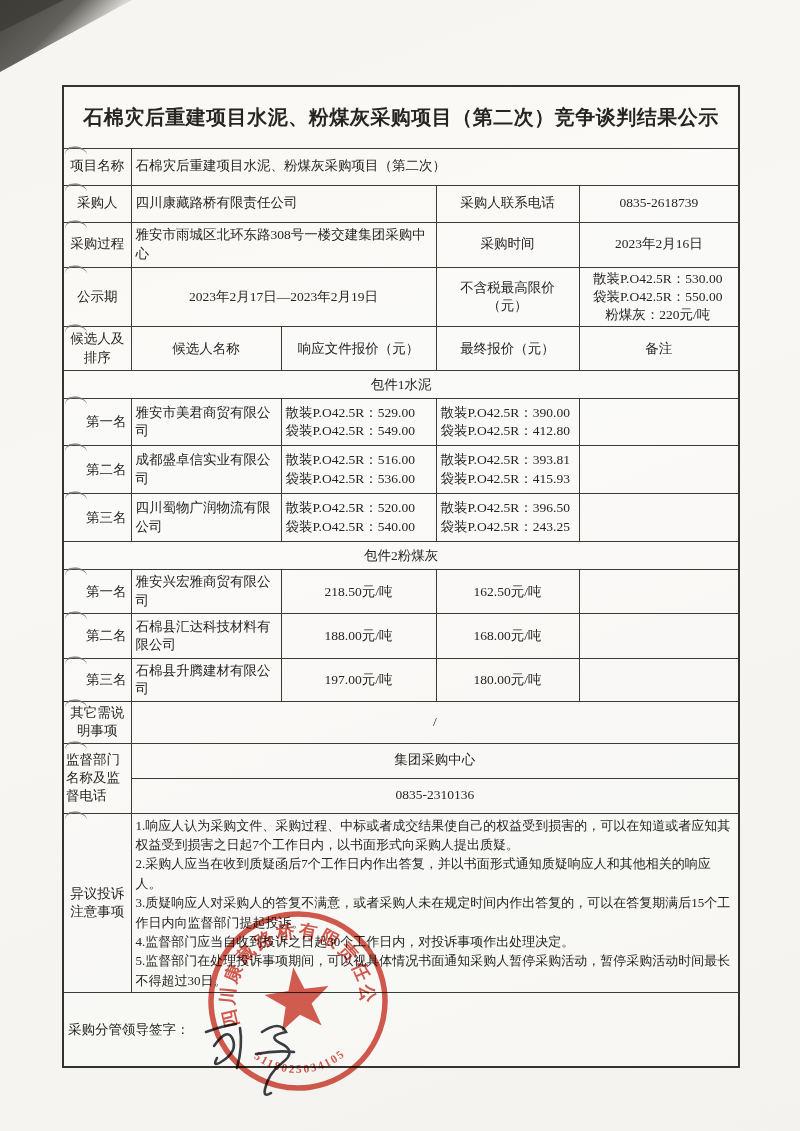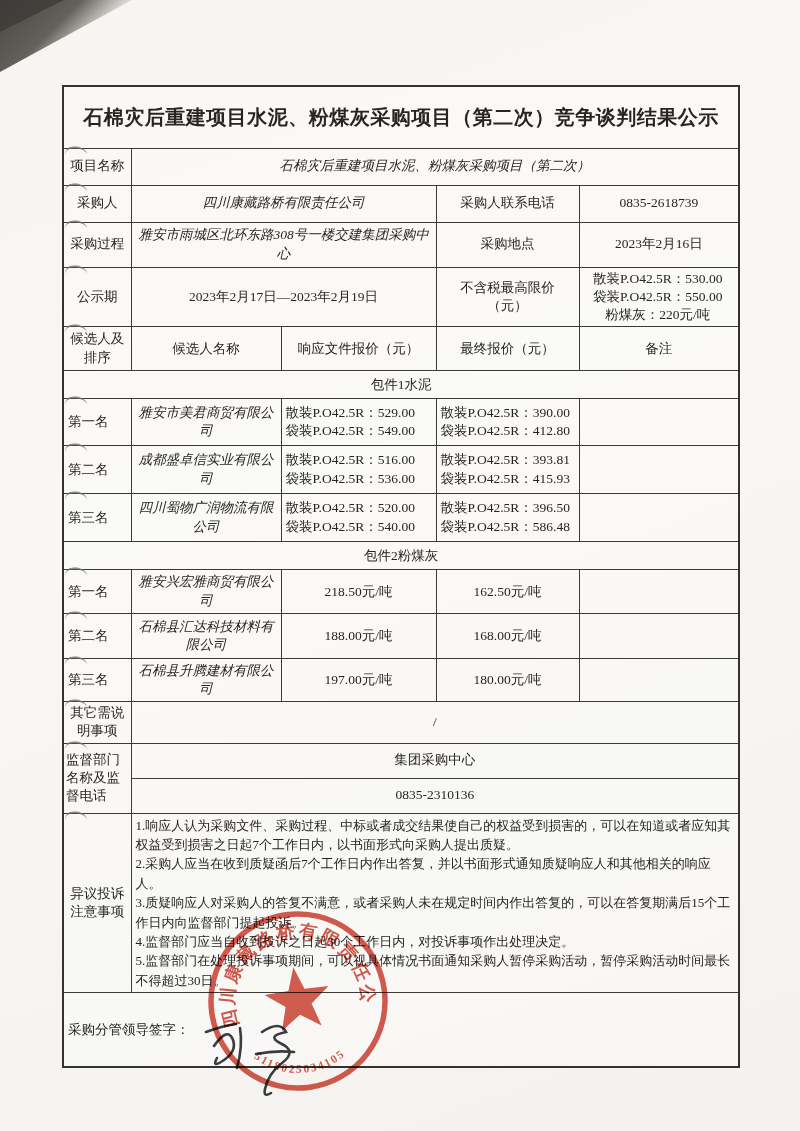--- a/index.html
+++ b/index.html
@@ -35,25 +35,25 @@
   .title-cell{ text-align:center;margin-left:33px; }
   .doc-title{ font-size:20px; font-weight:bold; letter-spacing:0.5px; }
   .lbl{ text-align:center; padding-left:4px; }
   .lbl.center{ text-align:left; padding-left:2px; }
   
   .squig::before{
     content:""; position:absolute; top:-3px; left:1px; width:22px; height:10px;
     border-top:2px solid #75736c; border-radius:60% 100% 0 0/100% 140% 0 0;
     transform:rotate(-5deg); opacity:.8; pointer-events:none;
   }
-  .val-left{ text-align:center; padding-left:9px;font-style:italic; }
+  .val-left{ text-align:left; padding-left:9px; }
   .val-center{ text-align:center;margin-left:36px; }
   .hdr{ text-align:center; }
   .pkg{ text-align:center; }
-  .rank{ text-align:left; }
+  .rank{ text-align:right; }
   .price-lines{ padding-left:8px; text-align:left;margin-left:40px; }
   .price-lines.centered{ text-align:center; padding-left:2px; }
   .clauses{ text-align:left; padding:4px 6px 4px 7px; }
   .clauses .clause{ font-size:13px; line-height:19.4px; }
   .sig-cell{ text-align:left; padding-left:6px; font-size:13.5px; }
   .sig-inline{ display:inline-block; vertical-align:middle; }
   
   .h62{height:62px}.h37{height:37px}.h45{height:45px}.h59{height:59px}
   .h44{height:44px}.h28{height:28px}.h47{height:47px}.h48{height:48px}
   .h43{height:43px}.h41{height:41px}.h35{height:35px}.h177{height:177px}.h74{height:74px}
@@ -93,21 +93,21 @@
     <tr class="h37">
       <td class="lbl squig">采购人</td>
       <td colspan="2" class="val-left">四川康藏路桥有限责任公司</td>
       <td class="val-center">采购人联系电话</td>
       <td class="val-center">0835-2618739</td>
     </tr>
 
     <tr class="h45">
       <td class="lbl squig">采购过程</td>
       <td colspan="2" class="val-left">雅安市雨城区北环东路308号一楼交建集团采购中心</td>
-      <td class="val-center">采购地点</td>
+      <td class="val-center">采购时间</td>
       <td class="val-center">2023年2月16日</td>
     </tr>
 
     <tr class="h59">
       <td class="lbl squig">公示期</td>
       <td colspan="2" class="val-center">2023年2月17日—2023年2月19日</td>
       <td class="val-center">不含税最高限价（元）</td>
       <td class="price-lines centered">
         <div>散装P.O42.5R：530.00</div>
         <div>袋装P.O42.5R：550.00</div>
@@ -157,21 +157,21 @@
 
     <tr class="h48">
       <td class="rank squig">第三名</td>
       <td class="val-left">四川蜀物广润物流有限公司</td>
       <td class="price-lines">
         <div>散装P.O42.5R：520.00</div>
         <div>袋装P.O42.5R：540.00</div>
       </td>
       <td class="price-lines">
         <div>散装P.O42.5R：396.50</div>
-        <div>袋装P.O42.5R：586.48</div>
+        <div>袋装P.O42.5R：243.25</div>
       </td>
       <td></td>
     </tr>
 
     <tr class="h28">
       <td colspan="5" class="pkg">包件2粉煤灰</td>
     </tr>
 
     <tr class="h44">
       <td class="rank squig">第一名</td>

